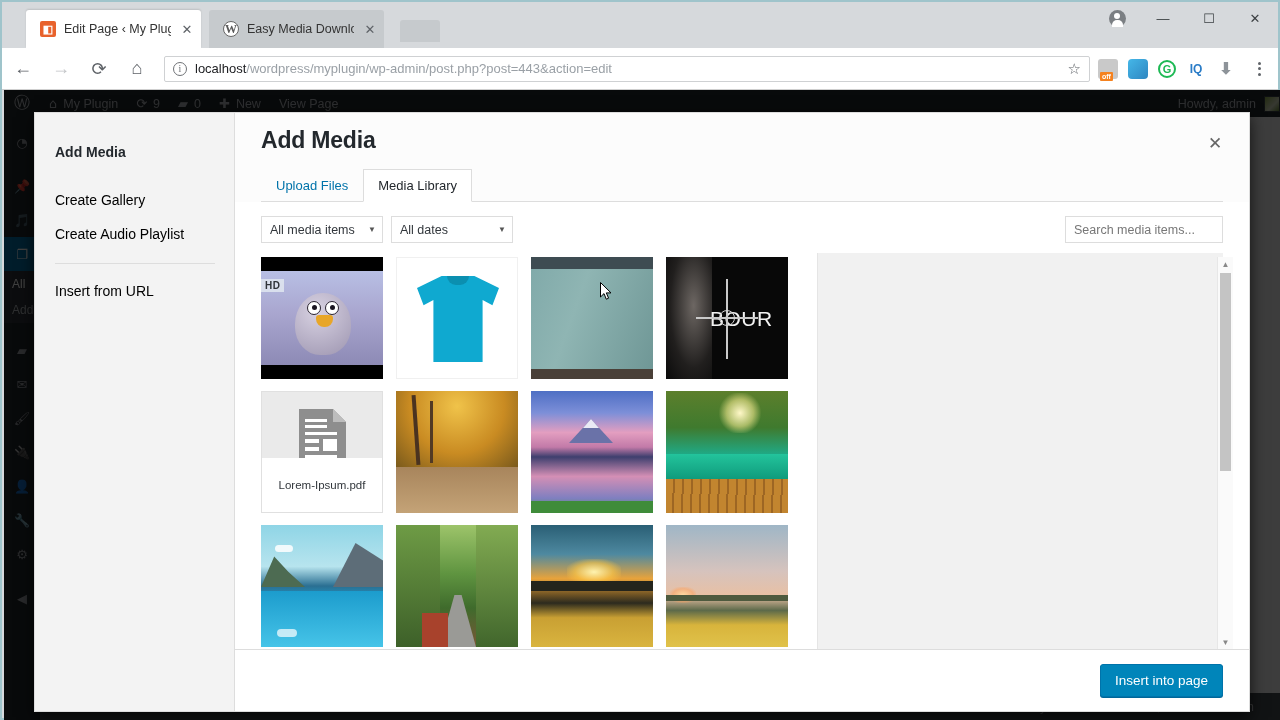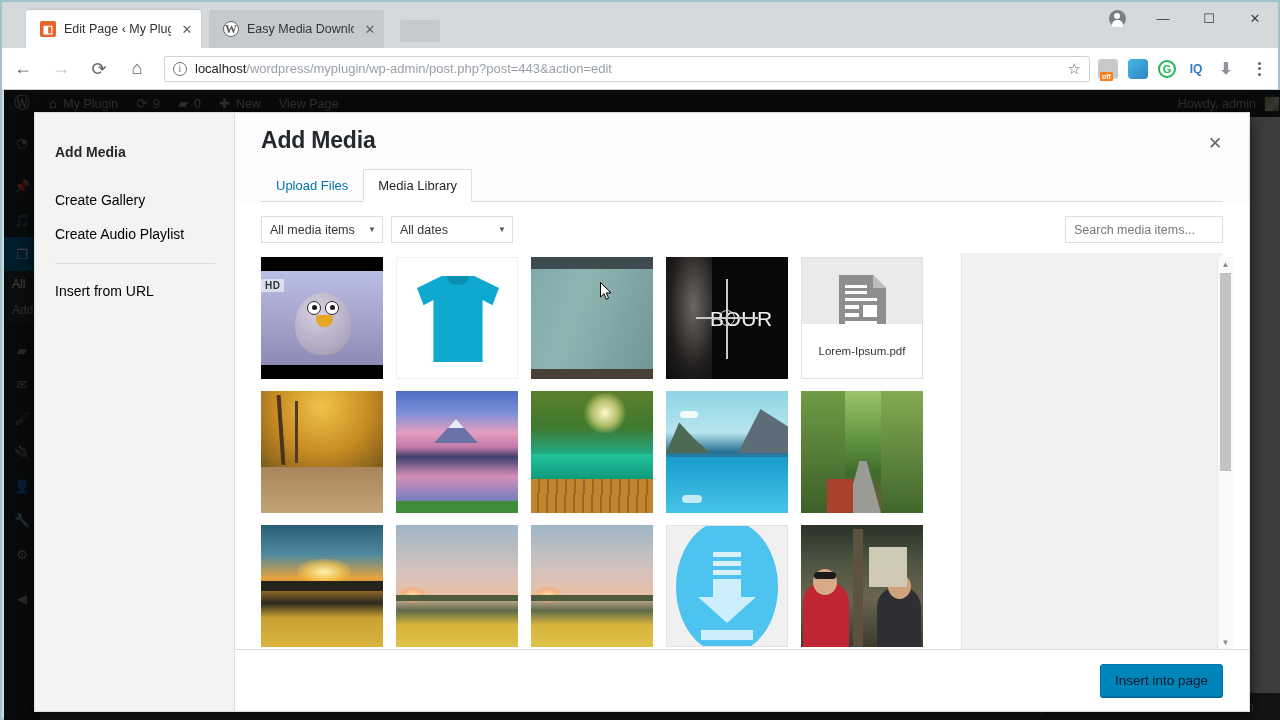--- a/index.html
+++ b/index.html
@@ -268,21 +268,21 @@
     font-size: 12.5px; color: #777;
     display: flex; align-items: center; padding: 0 8px;
   }
 
   .grid-wrap {
     flex: 1; position: relative; min-height: 0;
     padding: 0 26px 0 26px; background: #fff;
     display: flex;
   }
   .grid-viewport {
-    width: 700px; overflow: hidden; position: relative;
+    width: 556px; overflow: hidden; position: relative;
   }
   .grid {
     display: flex; flex-wrap: wrap; gap: 12px 13px;
     padding-top: 4px;
   }
   .tile {
     width: 122px; height: 122px; position: relative;
     cursor: pointer; background: #eee;
     overflow: hidden;
   }
@@ -323,21 +323,21 @@
   }
   .grid-spacer { flex: 1; background: #f1f1f1; border-left: 1px solid #e5e5e5; }
 
   .m-footer {
     height: 62px; background: #fff;
     border-top: 1px solid #ddd;
     display: flex; align-items: center; justify-content: flex-end;
     padding-right: 26px;
   }
   .btn-primary {
-    background: #0085ba; color: #0f172a;
+    background: #0085ba; color: #ffffff;
     border: 1px solid #0073aa; border-radius: 3px;
     font-size: 13.5px; padding: 8px 14px; cursor: pointer;
     box-shadow: 0 1px 0 #006799;
   }
 
   .cursor-arrow {
     position: absolute; left: 596px; top: 192px;
     width: 12px; height: 19px; pointer-events: none; z-index: 50;
   }
 </style>

